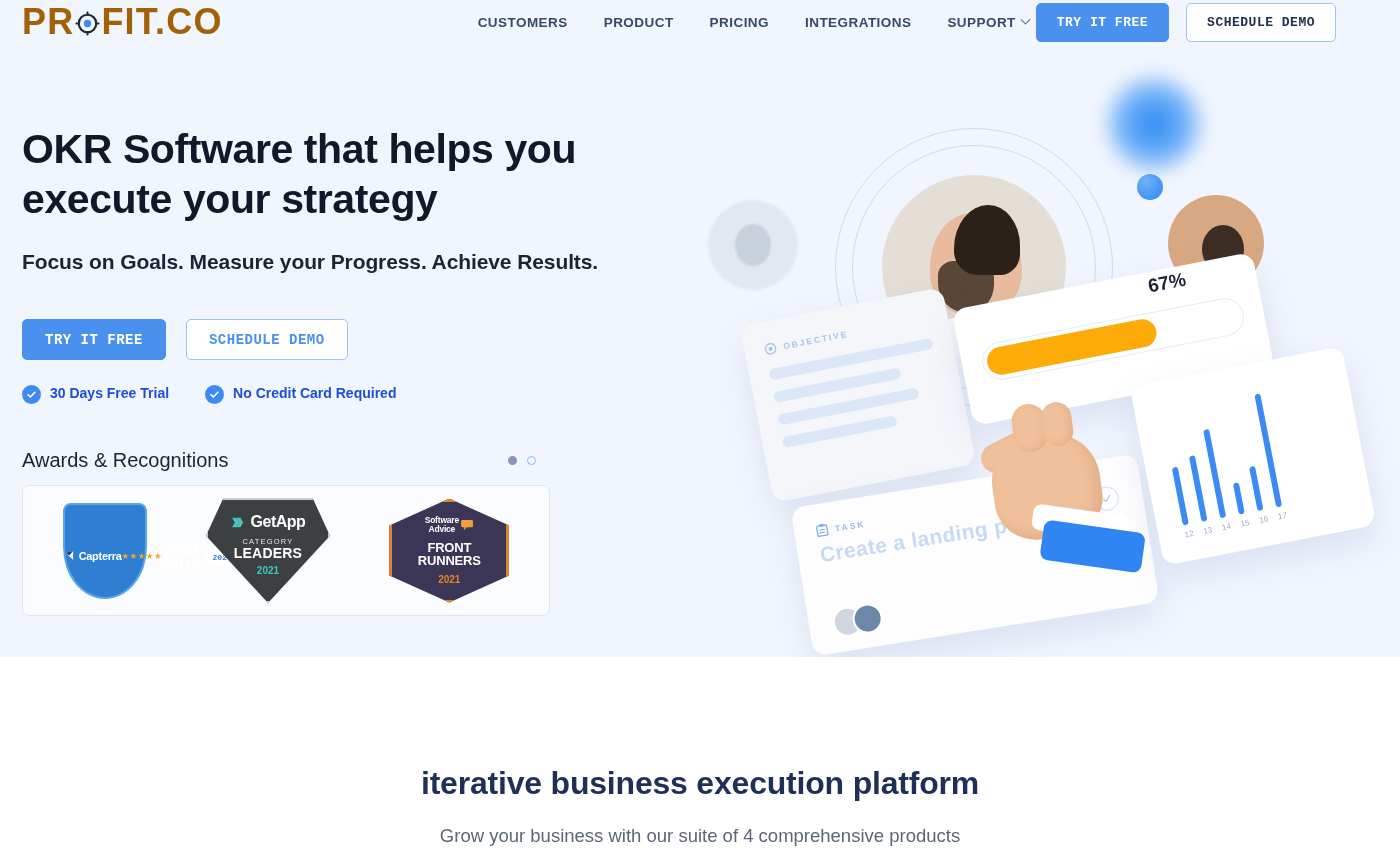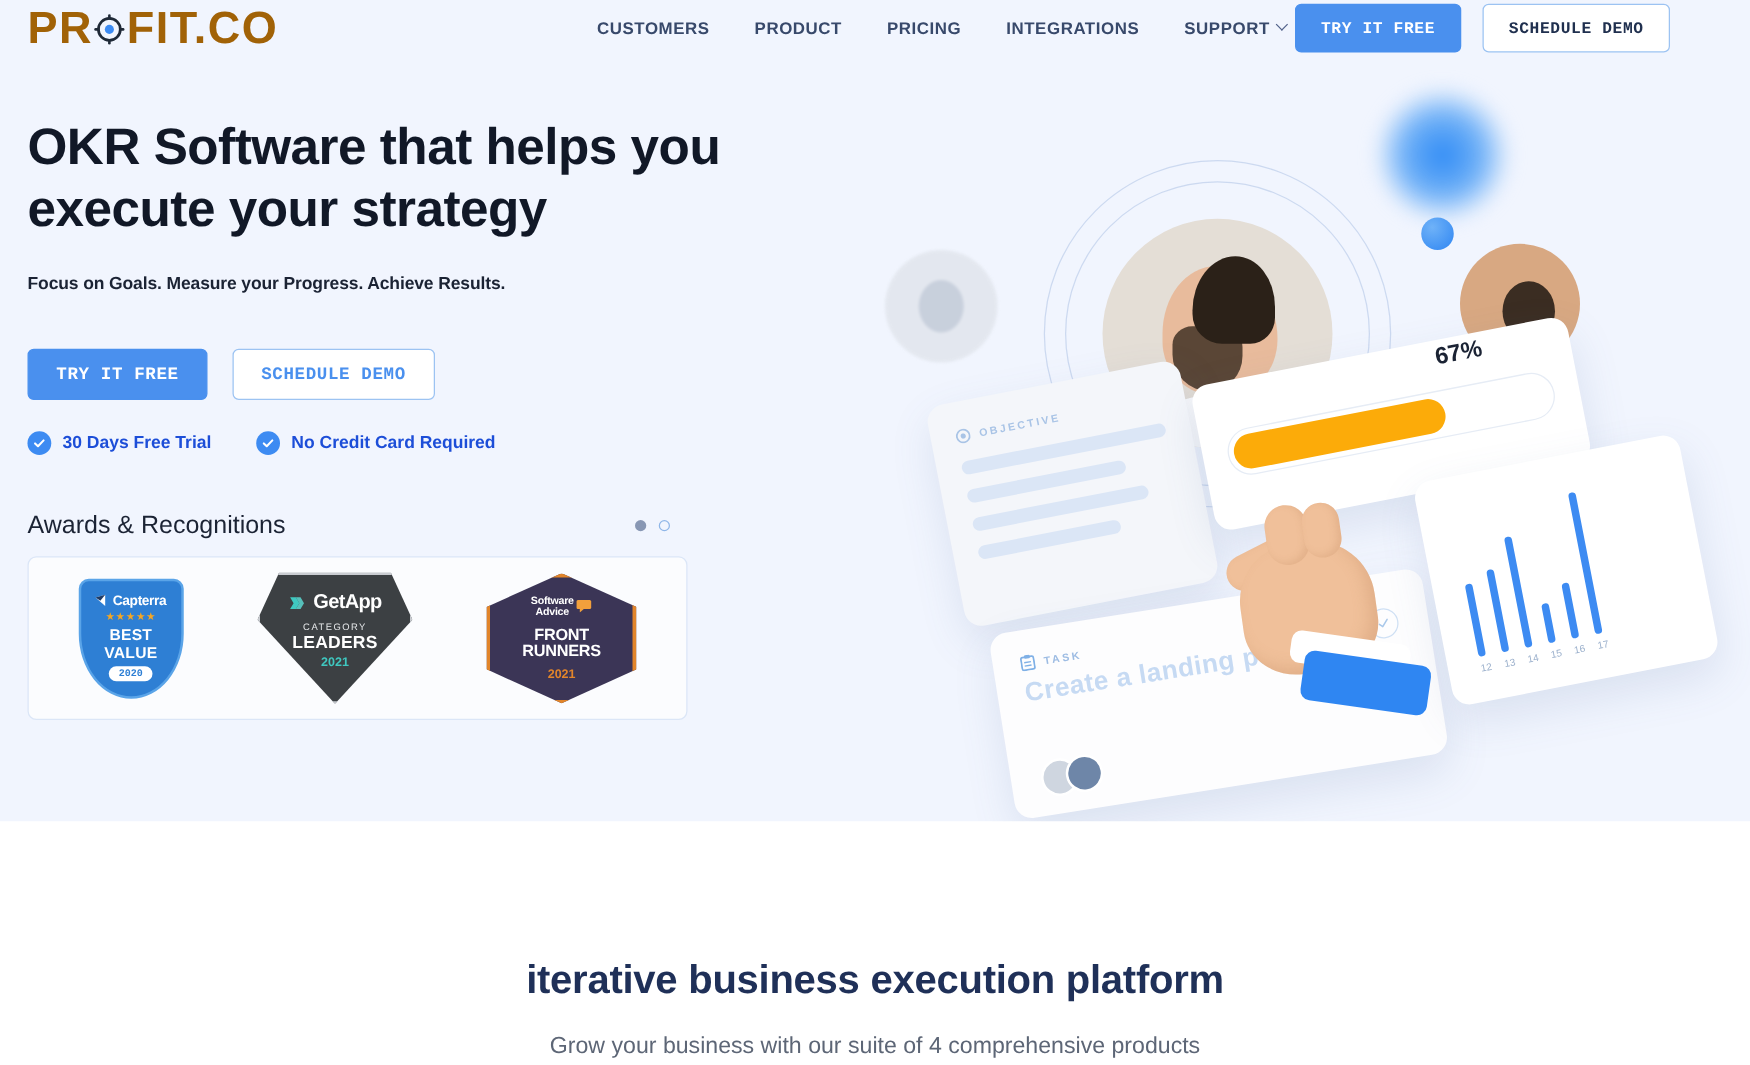--- a/index.html
+++ b/index.html
@@ -106,34 +106,34 @@
     background: #ffffff;
     color: #20304f;
     border: 1px solid #9cc3f2;
   }
   .btn-header { height: 39px; padding: 0 20px; font-size: 13px; }
 
   
   .hero-left {
     position: absolute;
     left: 22px;
-    top: 92px;
+    top: 124px;
     width: 620px;
     z-index: 30;
   }
   .hero-title {
     font-size: 41px;
     line-height: 1.22;
     font-weight: 800;
     color: #111827;
     letter-spacing: -0.4px;
   }
   .hero-sub {
     margin-top: 26px;
-    font-size: 14px;
+    font-size: 21px;
     font-weight: 600;
     color: #1b2334;
     letter-spacing: -0.1px;
   }
 
   .hero-cta {
     margin-top: 45px;
     display: flex;
     align-items: center;
     gap: 20px;
@@ -197,21 +197,21 @@
     justify-content: space-around;
     padding: 0 10px;
   }
 
   
   .badge-capterra {
     width: 84px; height: 96px;
     background: #2e7fd4;
     border: 2.5px solid #5aa4e8;
     border-radius: 8px 8px 42px 42px / 8px 8px 52px 52px;
-    display: flex; flex-direction: column;
+    display: flex; flex-direction: row;
     align-items: center; justify-content: flex-start;
     padding-top: 10px; color: #fff; text-align: center;
   }
   .cap-brand { font-size: 11px; font-weight: 700; letter-spacing: -0.3px; display:flex; align-items:center; gap:2px;}
   .cap-stars { font-size: 8.5px; color: #f5a623; letter-spacing: 0.5px; margin-top: 2px; line-height: 1; }
   .cap-best { font-size: 12.5px; font-weight: 800; line-height: 1.12; margin-top: 4px; letter-spacing: 0.2px; }
   .cap-year {
     margin-top: 4px; background: #fff; color: #2e7fd4;
     font-size: 8px; font-weight: 800; border-radius: 8px; padding: 1.5px 8px; font-family: Liberation Mono, monospace;
   }

